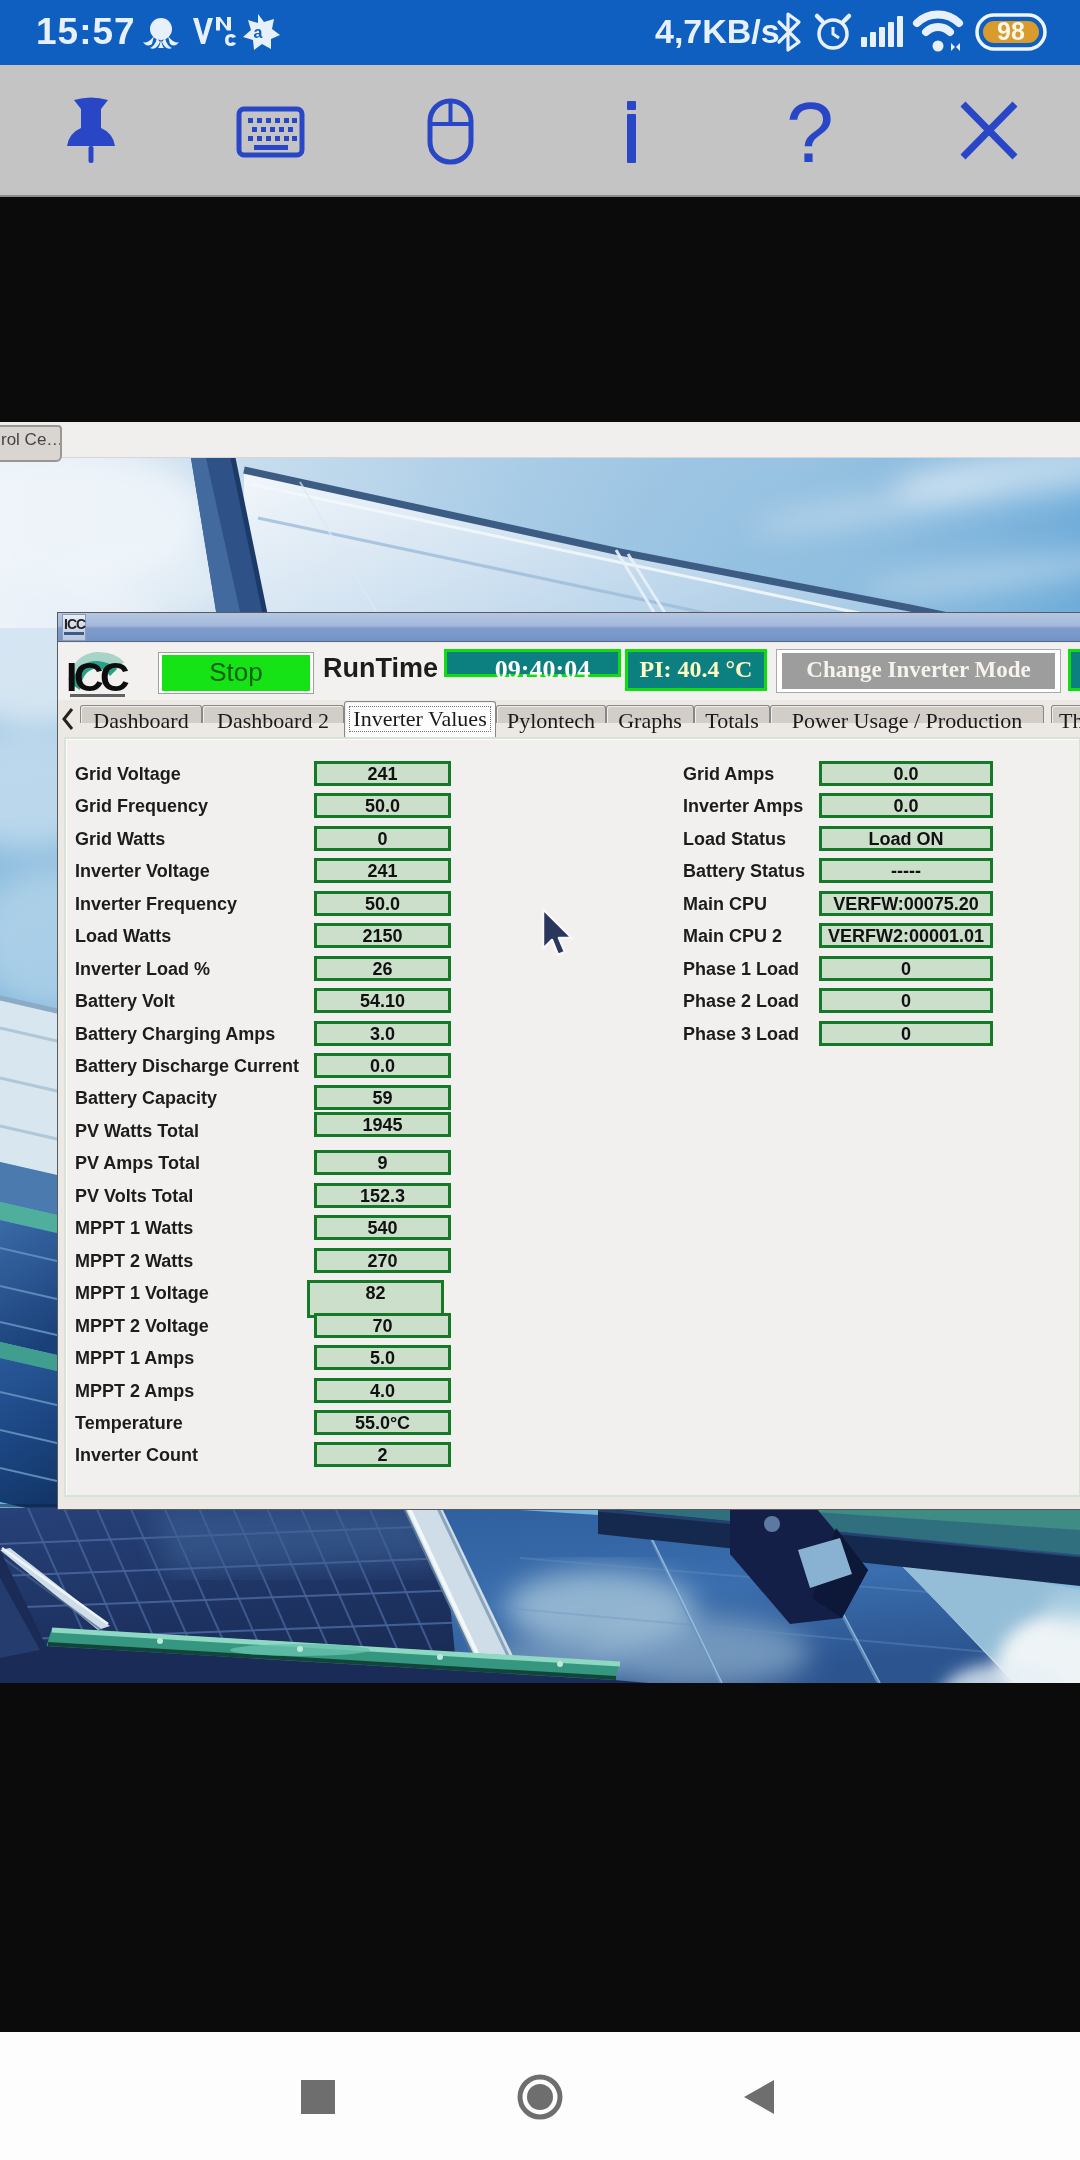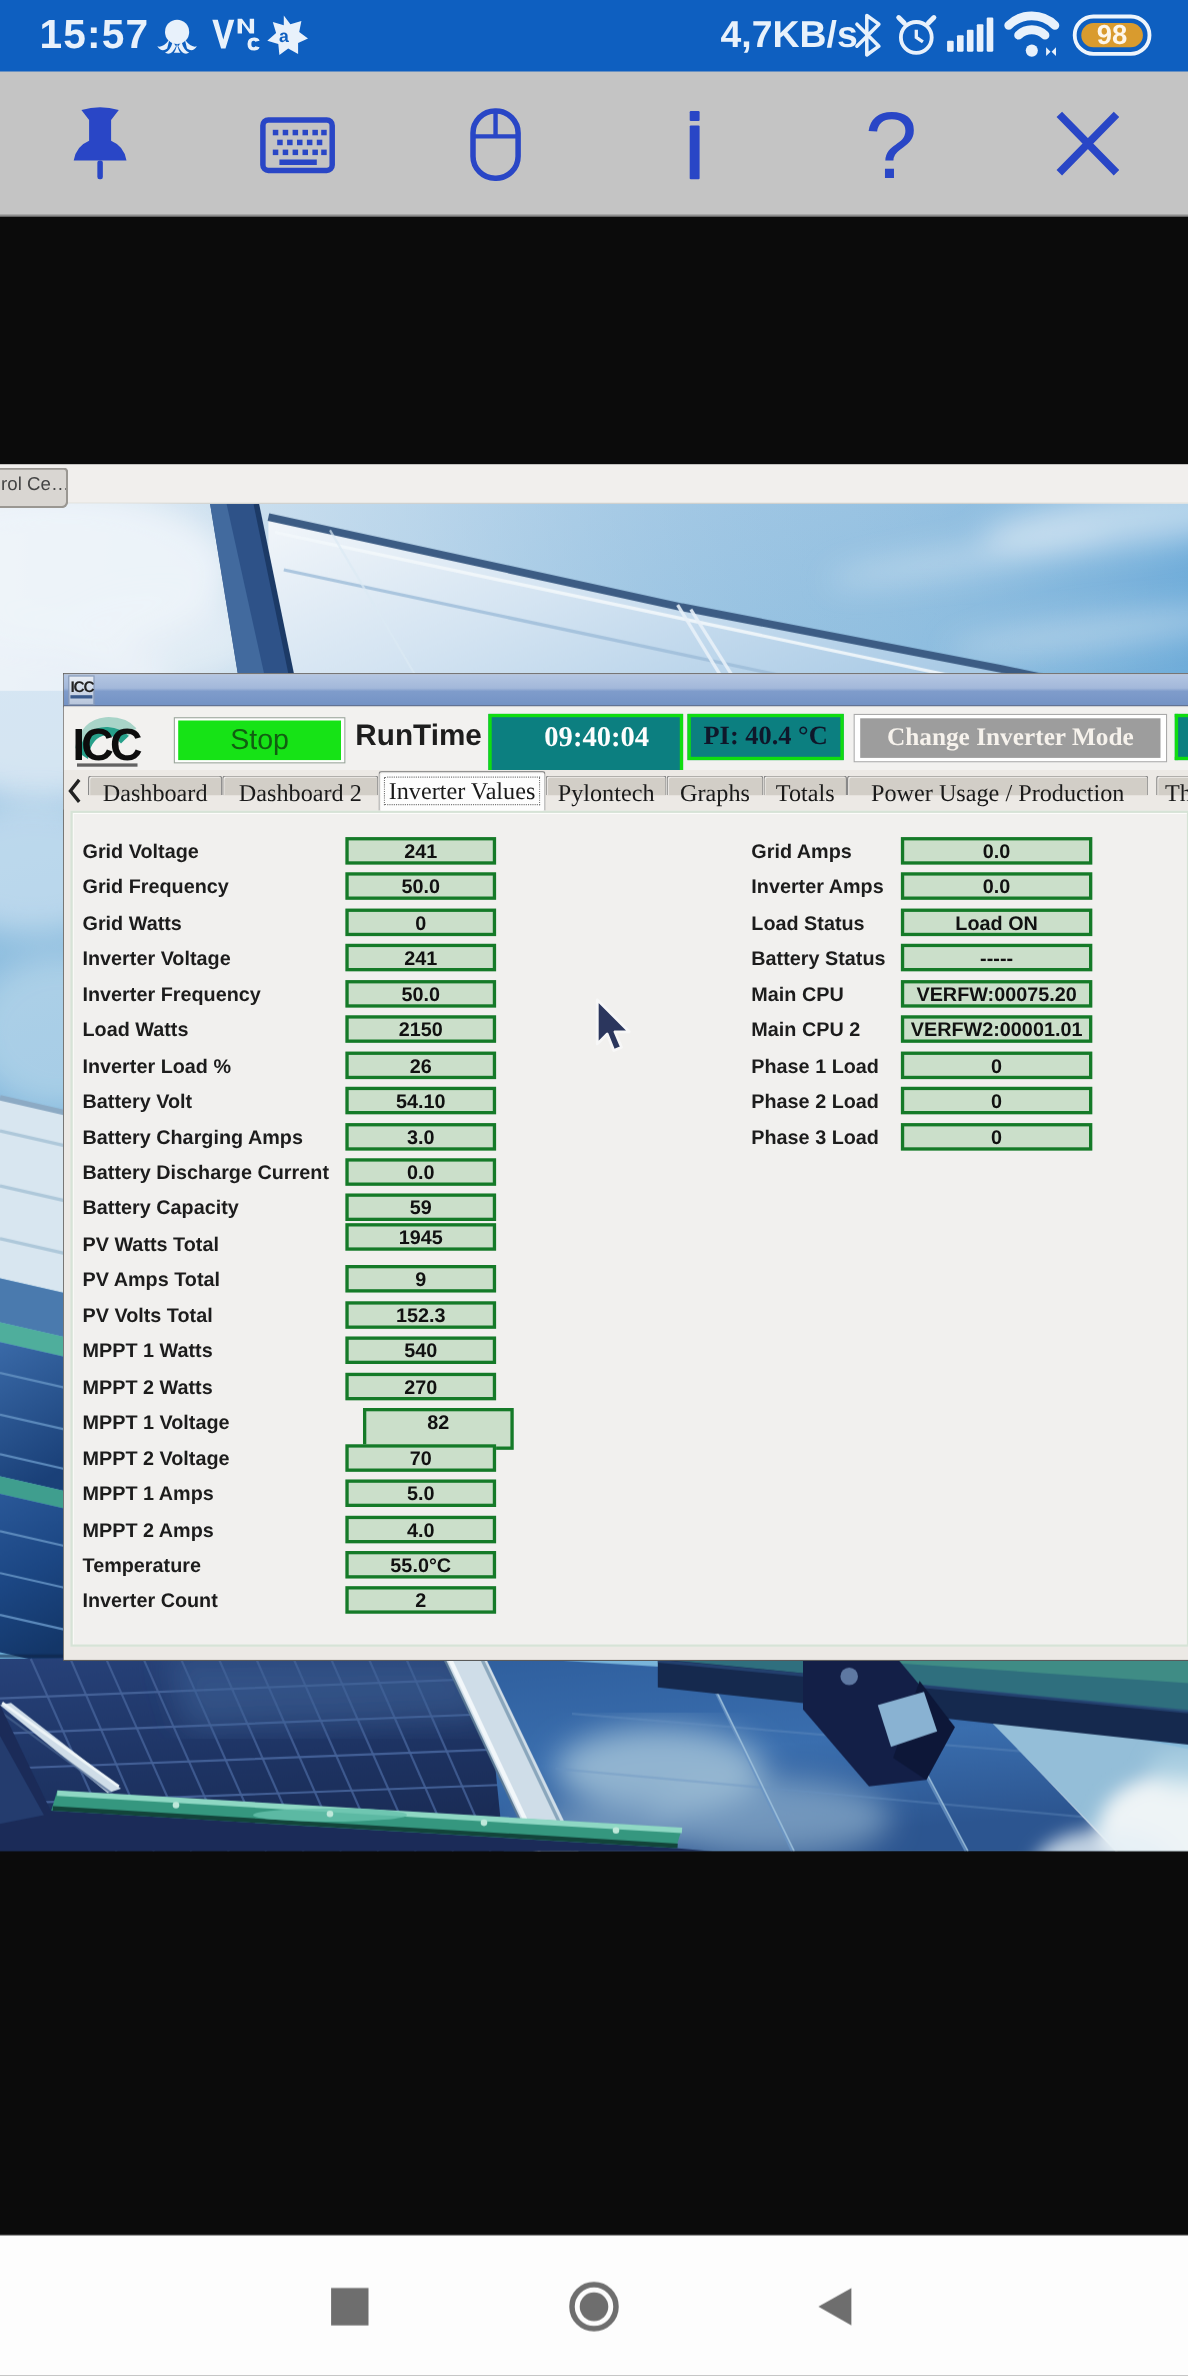--- a/index.html
+++ b/index.html
@@ -334,22 +334,22 @@
 
       <svg class="abs" style="left:10px;top:5px" width="62" height="50" viewBox="0 0 62 50">
         <path d="M0 32 Q6 6 28 4 Q46 3 56 14 L46 24 Q38 12 27 14 Q12 16 8 36 z" fill="#a8d4c8"></path>
         <path d="M3 36 Q10 12 30 13 Q42 14 49 21 L42 28 Q34 18 25 21 Q14 25 12 42 z" fill="#27a08a"></path>
         <text x="-2" y="43" font-family="Liberation Sans" font-size="41" font-weight="bold" fill="#0d0d0d" letter-spacing="-3.5">ICC</text>
         <rect x="2" y="46" width="55" height="3" fill="#4a4a4a" opacity="0.85"></rect>
       </svg>
       <div class="abs" style="left:100px;top:9px;width:156px;height:42px;background:#fff;border:1px solid #9aa59a"></div>
       <div class="abs" style="left:104px;top:12px;width:148px;height:36px;background:#16e316;color:#115f11;font-size:26px;text-align:center;line-height:35px;">Stop</div>
       <div class="abs" style="left:265px;top:10px;font-size:27px;font-weight:bold;color:#1d1d1d;">RunTime</div>
-      <div class="abs" style="left:386px;top:6px;width:177px;height:58px;background:#0c7f80;border:3px solid #10dd10;color:#fdfdfd;font-family:'Liberation Serif',serif;font-weight:bold;font-size:26px;text-align:center;line-height:35px;padding-left:20px;">09:40:04</div>
-      <div class="abs" style="left:567px;top:6px;width:142px;height:42px;background:#0c7f80;border:3px solid #10dd10;color:#0f172a;font-family:'Liberation Serif',serif;font-weight:bold;font-size:24px;text-align:center;line-height:35px;">PI: 40.4 °C</div>
+      <div class="abs" style="left:386px;top:6px;width:177px;height:28px;background:#0c7f80;border:3px solid #10dd10;color:#fdfdfd;font-family:'Liberation Serif',serif;font-weight:bold;font-size:26px;text-align:center;line-height:35px;padding-left:20px;">09:40:04</div>
+      <div class="abs" style="left:567px;top:6px;width:142px;height:42px;background:#0c7f80;border:3px solid #10dd10;color:#fef9c3;font-family:'Liberation Serif',serif;font-weight:bold;font-size:24px;text-align:center;line-height:35px;">PI: 40.4 °C</div>
       <div class="abs" style="left:718px;top:6px;width:285px;height:44px;background:#fff;border:1px solid #aaa;"></div>
       <div class="abs" style="left:724px;top:10px;width:273px;height:36px;background:#9d9d9d;color:#f6f2ec;font-family:'Liberation Serif',serif;font-weight:bold;font-size:23px;text-align:center;line-height:34px;">Change Inverter Mode</div>
       <div class="abs" style="left:1010px;top:6px;width:20px;height:42px;background:#0c7f80;border:3px solid #10dd10;border-right:none;"></div>
     </div>
     <div class="abs" id="tabrow">
       <svg class="abs" style="left:2px;top:6px" width="16" height="26" viewBox="0 0 16 26">
         <path d="M12 3 L4 13 L12 23" stroke="#222" stroke-width="3" fill="none"></path>
       </svg>
       <div class="tab" style="left:22px;width:122px;">Dashboard</div>
       <div class="tab" style="left:144px;width:142px;">Dashboard 2</div>
@@ -387,21 +387,21 @@
       <div class="vbox" style="left:248px;top:373px;width:137px;height:25px;line-height:20px;">1945</div>
       <div class="lbl" style="left:9px;top:414px;">PV Amps Total</div>
       <div class="vbox" style="left:248px;top:411px;width:137px;height:25px;line-height:20px;">9</div>
       <div class="lbl" style="left:9px;top:447px;">PV Volts Total</div>
       <div class="vbox" style="left:248px;top:444px;width:137px;height:25px;line-height:20px;">152.3</div>
       <div class="lbl" style="left:9px;top:479px;">MPPT 1 Watts</div>
       <div class="vbox" style="left:248px;top:476px;width:137px;height:25px;line-height:20px;">540</div>
       <div class="lbl" style="left:9px;top:512px;">MPPT 2 Watts</div>
       <div class="vbox" style="left:248px;top:509px;width:137px;height:25px;line-height:20px;">270</div>
       <div class="lbl" style="left:9px;top:544px;">MPPT 1 Voltage</div>
-      <div class="vbox" style="left:264px;top:541px;width:137px;height:38px;line-height:20px;">82</div>
+      <div class="vbox" style="left:241px;top:541px;width:137px;height:38px;line-height:20px;">82</div>
       <div class="lbl" style="left:9px;top:577px;">MPPT 2 Voltage</div>
       <div class="vbox" style="left:248px;top:574px;width:137px;height:25px;line-height:20px;">70</div>
       <div class="lbl" style="left:9px;top:609px;">MPPT 1 Amps</div>
       <div class="vbox" style="left:248px;top:606px;width:137px;height:25px;line-height:20px;">5.0</div>
       <div class="lbl" style="left:9px;top:642px;">MPPT 2 Amps</div>
       <div class="vbox" style="left:248px;top:639px;width:137px;height:25px;line-height:20px;">4.0</div>
       <div class="lbl" style="left:9px;top:674px;">Temperature</div>
       <div class="vbox" style="left:248px;top:671px;width:137px;height:25px;line-height:20px;">55.0°C</div>
       <div class="lbl" style="left:9px;top:706px;">Inverter Count</div>
       <div class="vbox" style="left:248px;top:703px;width:137px;height:25px;line-height:20px;">2</div>

